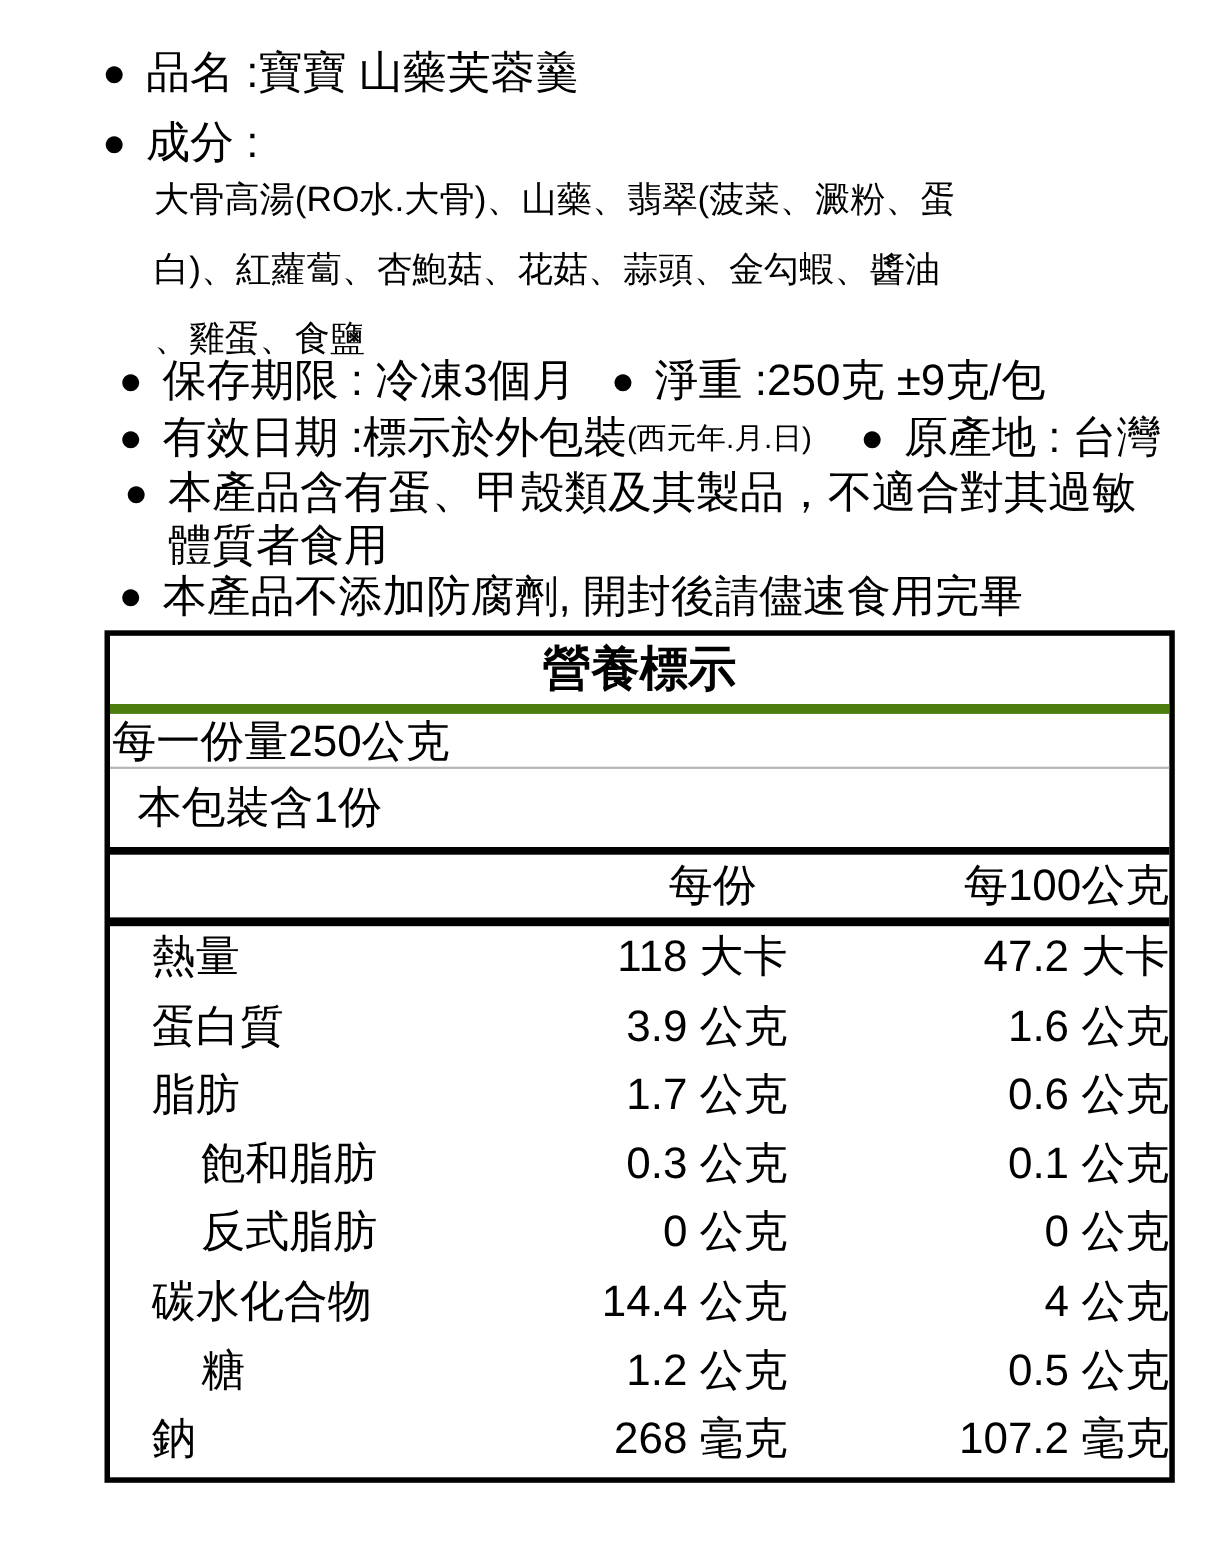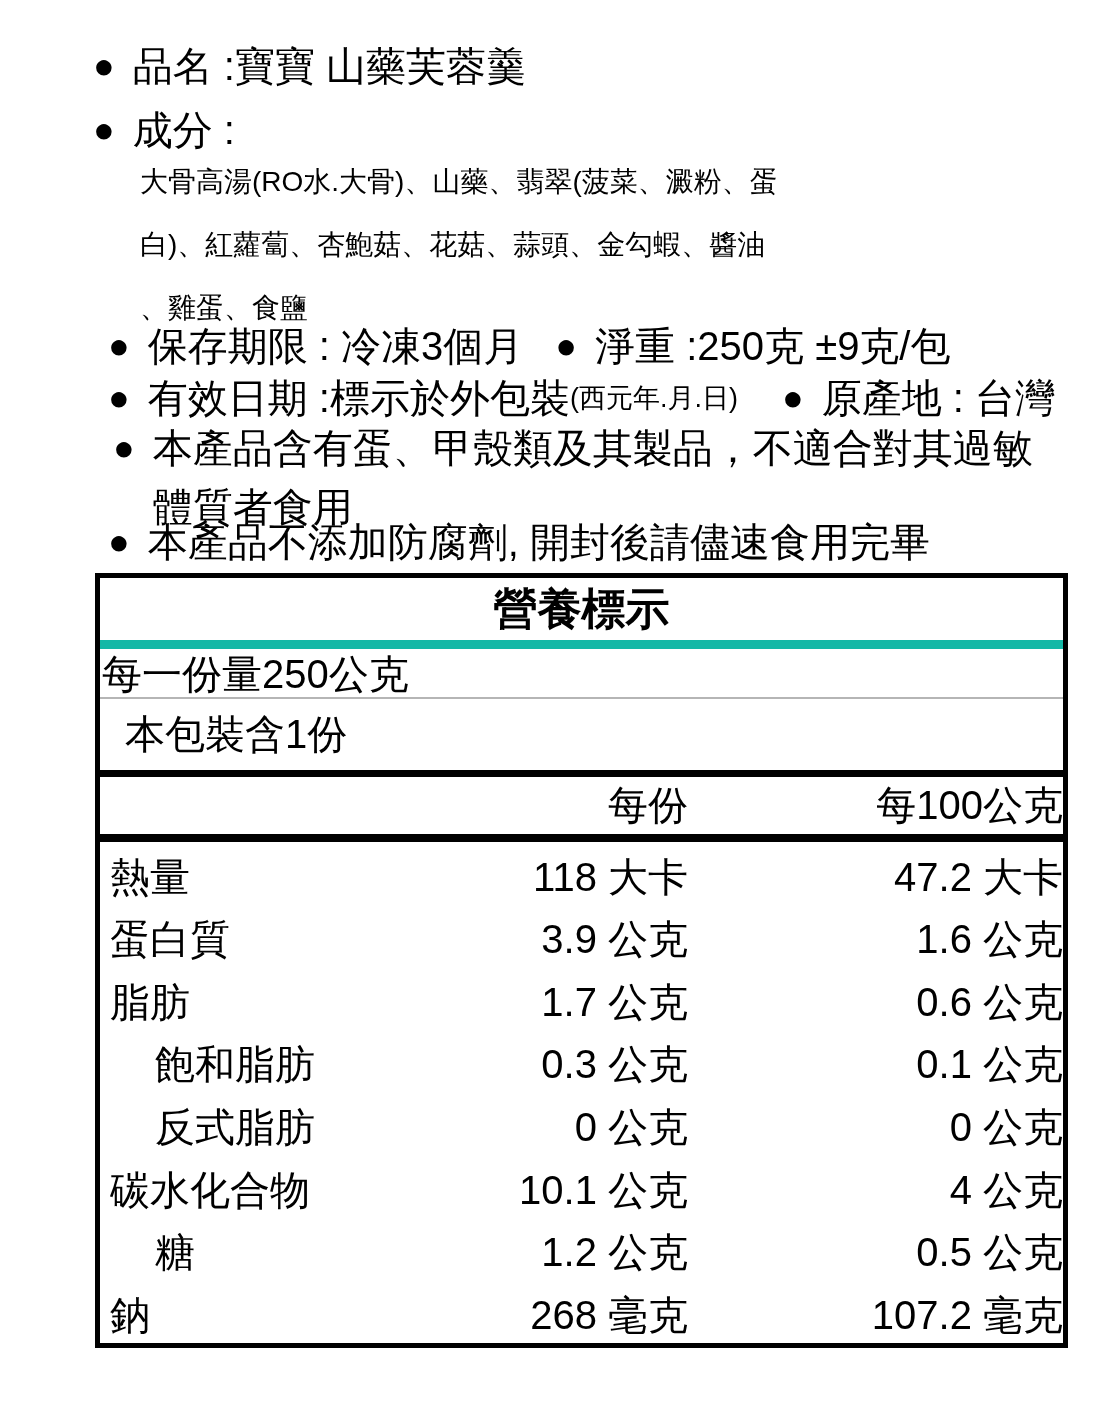--- a/index.html
+++ b/index.html
@@ -9,33 +9,33 @@
     font-family:"Liberation Sans", sans-serif; color:#000;
     overflow:hidden;
   }
   .bullet-line {
     position:absolute; display:flex; align-items:flex-start;
     font-size:40px; line-height:52px; white-space:nowrap;
   }
   .bullet { font-size:36px; line-height:52px; margin-right:18px; }
   .seg-gap { display:inline-block; width:32px; }
   .small-note { font-size:27px; line-height:52px; }
-  .ing-block { position:absolute; left:140px; top:150px; width:960px; font-size:28px; line-height:63px; }
+  .ing-block { position:absolute; left:140px; top:150px; width:960px; font-size:32px; line-height:63px; }
   .allergen-text { font-size:40px; line-height:48px; white-space:nowrap; }
   
   .ntable {
     position:absolute; left:95px; top:573px; width:973px;
     box-sizing:border-box; border:5px solid #000; background:#fff;
     font-size:40px;
   }
-  .t-title { height:62px; line-height:62px; text-align:center; font-weight:bold; font-size:44px; border-bottom:9px solid #14b8a6; }
+  .t-title { height:62px; line-height:62px; text-align:center; font-weight:bold; font-size:44px; border-bottom:9px solid #4d7c0f; }
   .t-serving { height:48px; line-height:50px; padding-left:2px; border-bottom:2px solid #b5b5b5; }
   .t-pack { height:71px; line-height:71px; padding-left:25px; border-bottom:7px solid #000; }
   .t-header { display:flex; height:57px; line-height:57px; border-bottom:8px solid #000; }
-  .t-row { display:flex; height:62.6px; align-items:flex-end; }
+  .t-row { display:flex; height:62.6px; align-items:flex-start;margin-left:28px; }
   .c1 { box-sizing:border-box; width:365px; padding-left:10px; text-align:left; }
   .c1.indent { padding-left:55px; }
   .c2 { box-sizing:border-box; width:223px; text-align:right; }
   .c3 { flex:1; box-sizing:border-box; text-align:right; }
 </style>
 </head>
 <body>
 
 <div class="page">
 
@@ -70,21 +70,21 @@
     <span class="small-note">(西元年.月.日)</span>
     <span class="seg-gap" style="width:44px;"></span>
     <span class="bullet">●</span>
     <span>原產地 : 台灣</span>
   </div>
 
   <div class="bullet-line" style="left:113px; top:424px;">
     <span class="bullet" style="line-height:48px;">●</span>
     <span class="allergen-text">
       <span style="display:block;">本產品含有蛋、甲殼類及其製品，不適合對其過敏</span>
-      <span style="display:block;margin-top:11px;">體質者食用</span>
+      <span style="display:block;">體質者食用</span>
     </span>
   </div>
 
   <div class="bullet-line" style="left:108px; top:516px;">
     <span class="bullet">●</span>
     <span>本產品不添加防腐劑, 開封後請儘速食用完畢</span>
   </div>
 
   <div class="ntable">
     <div class="t-title">營養標示</div>
@@ -117,21 +117,21 @@
       <span class="c2">0.3 公克</span>
       <span class="c3">0.1 公克</span>
     </div>
     <div class="t-row">
       <span class="c1 indent">反式脂肪</span>
       <span class="c2">0 公克</span>
       <span class="c3">0 公克</span>
     </div>
     <div class="t-row">
       <span class="c1">碳水化合物</span>
-      <span class="c2">10.1 公克</span>
+      <span class="c2">14.4 公克</span>
       <span class="c3">4 公克</span>
     </div>
     <div class="t-row">
       <span class="c1 indent">糖</span>
       <span class="c2">1.2 公克</span>
       <span class="c3">0.5 公克</span>
     </div>
     <div class="t-row">
       <span class="c1">鈉</span>
       <span class="c2">268 毫克</span>

